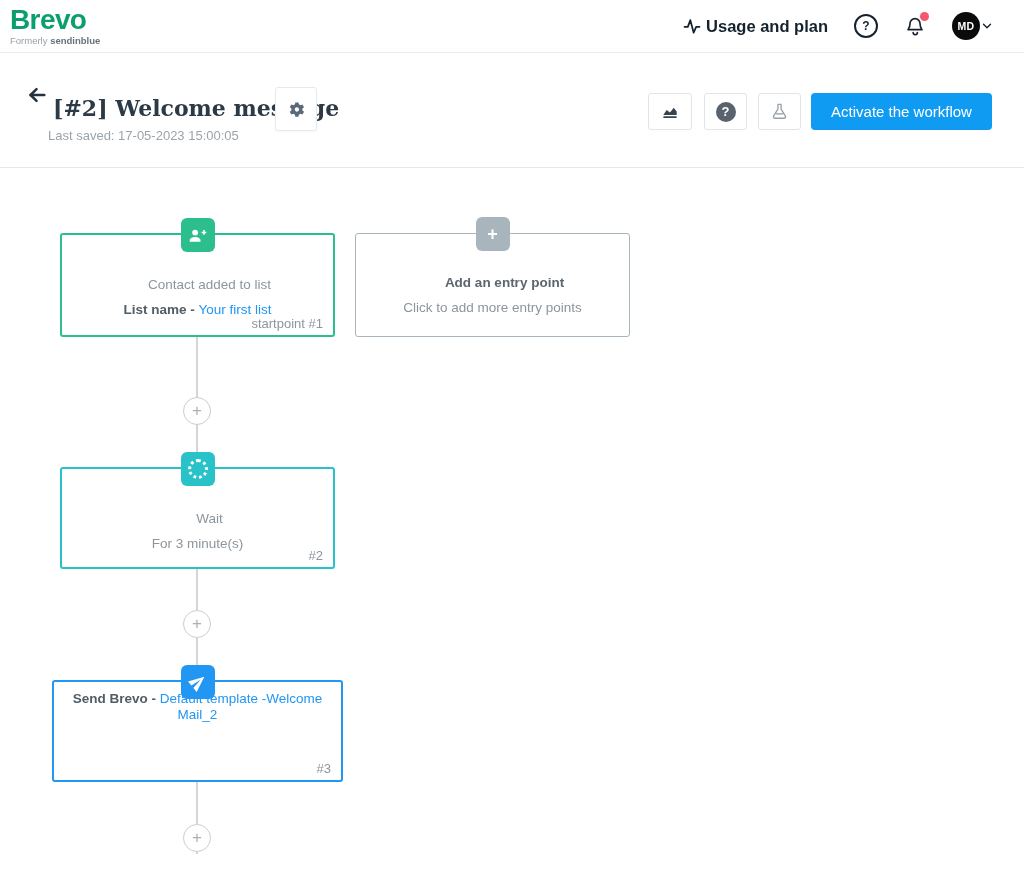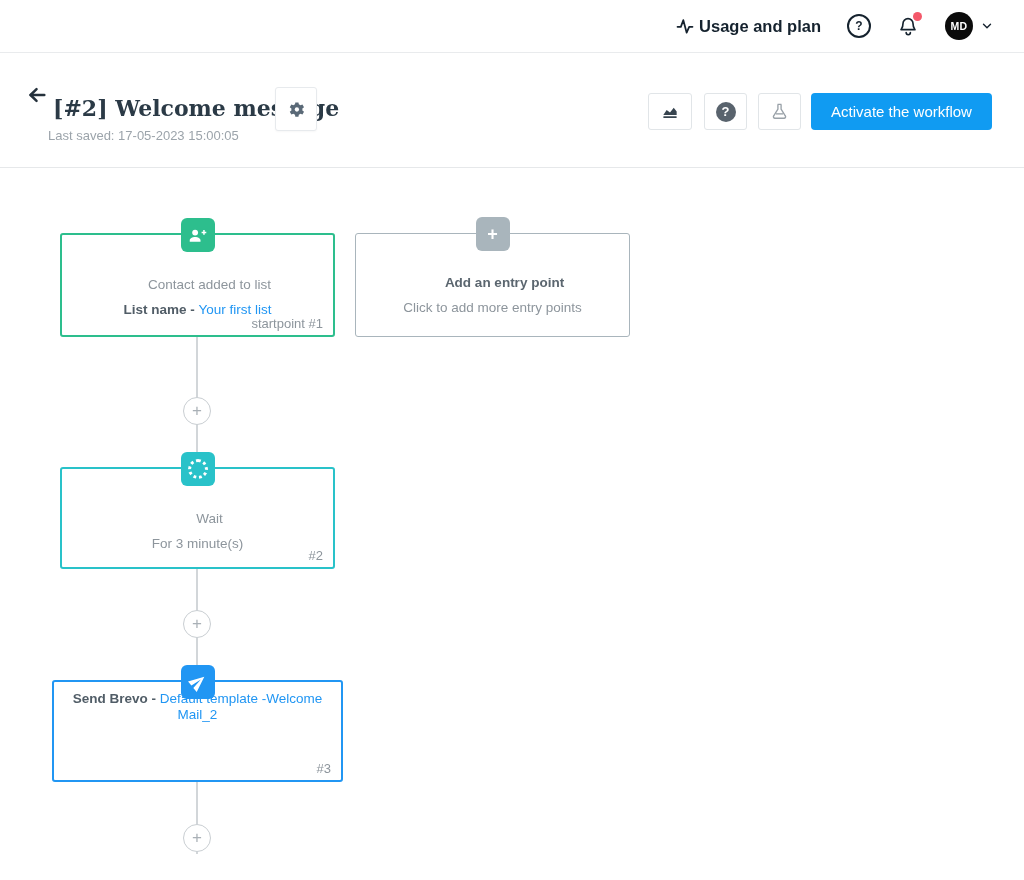--- a/index.html
+++ b/index.html
@@ -12,21 +12,21 @@
   .topbar{position:absolute;top:0;left:0;width:1024px;height:52px;background:#fff;border-bottom:1px solid #e9ebed;z-index:5;}
   .logo{position:absolute;left:10px;top:4px;cursor:pointer;}
   .logo-brand{font-size:28px;font-weight:700;color:#0b9f6f;letter-spacing:-0.6px;line-height:31px;}
   .logo-sub{font-size:9.5px;color:#98a2a9;line-height:11px;}
   .logo-sub .sub-brand{color:#67727a;font-weight:700;}
   .topbar-right{position:absolute;right:30px;top:0;height:52px;display:flex;align-items:center;gap:26px;}
   .usage{display:flex;align-items:center;gap:4px;font-size:16.5px;font-weight:700;color:#15222e;cursor:pointer;white-space:nowrap;}
   .ring-help{width:20px;height:20px;border:2px solid #15222e;border-radius:50%;display:flex;align-items:center;justify-content:center;font-size:12px;font-weight:700;color:#15222e;cursor:pointer;}
   .bell-wrap{position:relative;width:22px;height:24px;cursor:pointer;}
   .bell-dot{position:absolute;top:-2px;right:-3px;width:9px;height:9px;background:#f4586a;border-radius:50%;}
-  .avatar-group{display:flex;align-items:center;gap:7px;cursor:pointer;}
+  .avatar-group{display:flex;align-items:center;gap:0;cursor:pointer;}
   .avatar{width:28px;height:28px;border-radius:50%;background:#0b0b0b;color:#fff;font-size:10.5px;font-weight:700;display:flex;align-items:center;justify-content:center;letter-spacing:0.3px;}
   
   .back-btn{position:absolute;left:26px;top:84px;width:22px;height:22px;cursor:pointer;}
   .page-title{position:absolute;left:53px;top:80px;font-family:"DejaVu Serif","Liberation Serif",serif;font-size:22px;font-weight:700;color:#2b3a46;white-space:nowrap;}
   .gear-btn{position:absolute;left:275px;top:87px;width:40px;height:42px;border:1px solid #e7eaed;border-radius:3px;background:#fff;display:flex;align-items:center;justify-content:center;box-shadow:0 1px 2px rgba(40,50,60,.04);cursor:pointer;}
   .last-saved{position:absolute;left:48px;top:128px;font-size:13px;color:#9ca4ab;}
   .tool-btn{position:absolute;top:93px;height:37px;border:1px solid #e1e5e8;border-radius:3px;background:#fff;display:flex;align-items:center;justify-content:center;cursor:pointer;box-sizing:border-box;}
   .tool-btn.stats{left:648px;width:44px;}
   .tool-btn.docs{left:704px;width:43px;}
   .tool-btn.test{left:758px;width:43px;}
@@ -59,20 +59,24 @@
   .conn-line.c3{top:613px;height:73px;}
   .conn-plus{position:absolute;left:183px;width:26px;height:26px;border:1px solid #c9ced2;background:#fff;border-radius:50%;color:#a9b0b6;font-size:17px;display:flex;align-items:center;justify-content:center;cursor:pointer;z-index:2;}
   .conn-plus.p1{top:229px;}
   .conn-plus.p2{top:442px;}
   .conn-plus.p3{top:656px;}
 </style>
 </head>
 <body>
 
 <header class="topbar">
+  <div class="logo">
+    <div class="logo-brand">Brevo</div>
+    <div class="logo-sub"><span>Formerly </span><span class="sub-brand">sendinblue</span></div>
+  </div>
   <div class="topbar-right">
     <div class="usage">
       <span style="display:flex;">
         <svg width="20" height="20" viewBox="0 0 24 24" fill="none" stroke="#15222e" stroke-width="2.1" stroke-linecap="round" stroke-linejoin="round">
             <polyline points="3,13 7,13 10,5 14,20 17,13 21,13"></polyline>
           </svg>
       </span>
       <span>Usage and plan</span>
     </div>
     <div class="ring-help">

